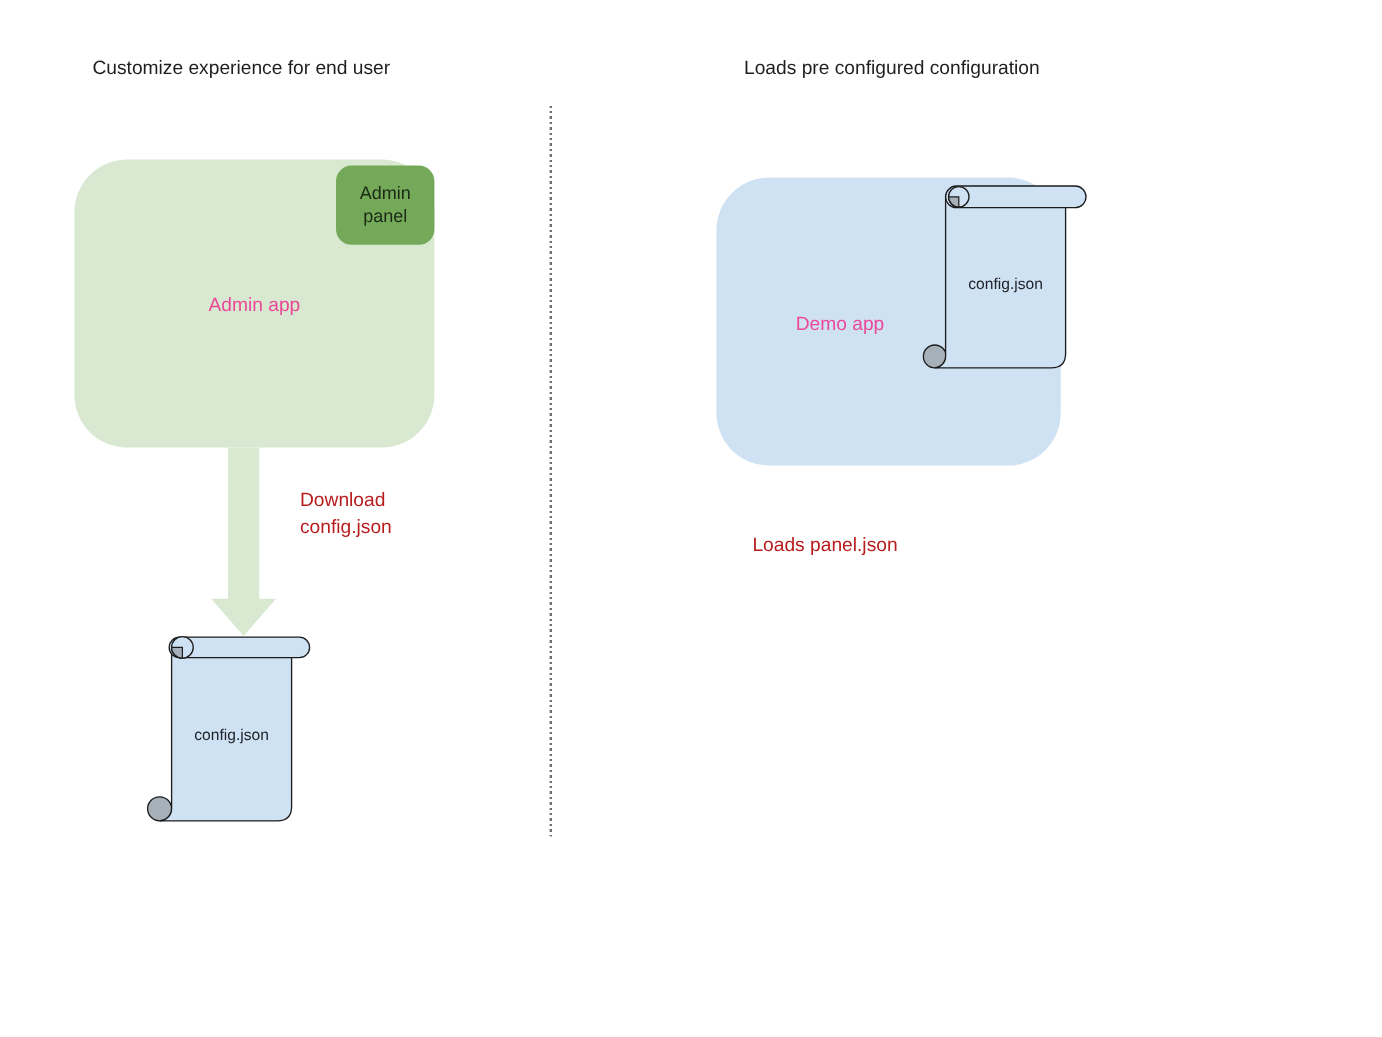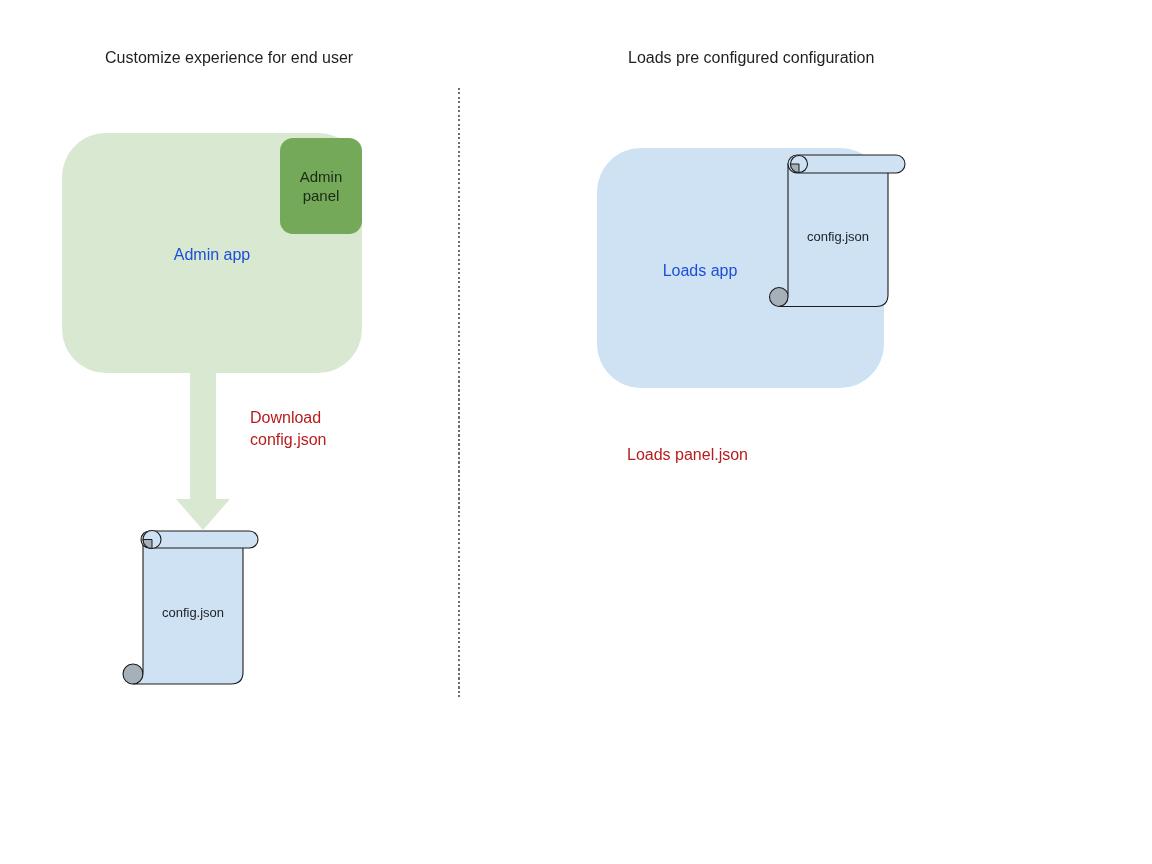--- a/index.html
+++ b/index.html
@@ -1,48 +1,48 @@
 <!DOCTYPE html>
 <html style="--lightGreen: #d8e8d1; --green: #73a958; --lightBlue: #cfe2f3; --curlGray: #a6b0b8; --stroke: #1c1c1c;"><head>
 <meta charset="utf-8">
 <style>
   html,body{margin:0;padding:0;background:#ffffff;}
   #canvas{
     position:relative;width:1152px;height:864px;background:#ffffff;overflow:hidden;
     font-family:"Liberation Sans","DejaVu Sans",sans-serif;color:#1f1f1f;
   }
   .abs{position:absolute;}
-  .section-title{font-size:16px;line-height:20px;color:#1f1f1f;white-space:nowrap;margin-left:28px;}
+  .section-title{font-size:16px;line-height:20px;color:#1f1f1f;white-space:nowrap;}
   .divider{
     width:2px;
     background:repeating-linear-gradient(to bottom,#6e6e6e 0 2px,transparent 2px 4.5px);
   }
   .app-box{border-radius:44px;}
   .admin-box{left:62px;top:133px;width:300px;height:240px;background:var(--lightGreen);}
   .demo-box{left:597px;top:148px;width:287px;height:240px;background:var(--lightBlue);}
   .admin-panel{
-    left:280px;top:138px;width:82px;height:96px;background:var(--green);
+    left:280px;top:138px;width:82px;height:66px;background:var(--green);
     border-radius:13px;display:flex;align-items:center;justify-content:center;
     text-align:center;font-size:15px;line-height:19px;color:#1b2a17;padding:0 6px;box-sizing:border-box;
   }
-  .box-label{font-size:16px;line-height:20px;text-align:center;color:#1d4ed8;}
+  .box-label{font-size:16px;line-height:20px;text-align:center;color:#ec4899;}
   .caption{font-size:16px;line-height:22px;white-space:pre-line;color:#b91c1c;}
   .scroll-label{font-size:13px;line-height:16px;text-align:center;color:#20242a;}
   .arrow-shape{fill:var(--lightGreen);}
   .scroll-fill{fill:var(--lightBlue);stroke:var(--stroke);stroke-width:1.1;}
   .curl-gray{fill:var(--curlGray);stroke:var(--stroke);stroke-width:1.1;}
   .curl-wedge{fill:var(--curlGray);stroke:var(--stroke);stroke-width:1;}
 </style>
 </head>
 <body>
 
 <div id="canvas">
 
   <div class="abs section-title" style="left:77px;top:48px;">Customize experience for end user</div>
-  <div class="abs section-title" style="left:600px;top:48px;">Loads pre configured configuration</div>
+  <div class="abs section-title" style="left:620px;top:48px;">Loads pre configured configuration</div>
 
   <div class="abs divider" style="left:458px;top:88px;height:609px;"></div>
 
   <div class="abs app-box admin-box"></div>
   <div class="abs box-label" style="left:62px;top:245px;width:300px;">Admin app</div>
   <div class="abs admin-panel">
     <span>Admin panel</span>
   </div>
 
   <svg class="abs" style="left:170px;top:370px;" width="70" height="165" viewBox="0 0 70 165">
@@ -54,21 +54,21 @@
   <svg class="abs" style="left:115px;top:520px;" width="160" height="175" viewBox="0 0 160 175">
     <circle class="curl-gray" cx="18" cy="154" r="10"></circle>
     <path class="scroll-fill" d="M 28 20 L 28 154 A 10 10 0 0 1 18 164 L 116 164 Q 128 164 128 152 L 128 20 Z"></path>
     <rect class="scroll-fill" x="26" y="11" width="117" height="17" rx="8.5" ry="8.5"></rect>
     <circle class="scroll-fill" cx="37" cy="19.5" r="9"></circle>
     <path class="curl-wedge" d="M 28 19.5 A 9 9 0 0 0 37 28.5 L 37 19.5 Z"></path>
   </svg>
   <div class="abs scroll-label" style="left:143px;top:605px;width:100px;">config.json</div>
 
   <div class="abs app-box demo-box"></div>
-  <div class="abs box-label" style="left:597px;top:261px;width:206px;">Loads app</div>
+  <div class="abs box-label" style="left:597px;top:261px;width:206px;">Demo app</div>
 
   <svg class="abs" style="left:760px;top:145px;" width="155" height="170" viewBox="0 0 155 170">
     <circle class="curl-gray" cx="19" cy="152" r="9.5"></circle>
     <path class="scroll-fill" d="M 28 19 L 28 152 A 9.5 9.5 0 0 1 19 161.5 L 116 161.5 Q 128 161.5 128 149.5 L 128 19 Z"></path>
     <rect class="scroll-fill" x="28" y="10" width="117" height="18" rx="9" ry="9"></rect>
     <circle class="scroll-fill" cx="39" cy="19" r="8.5"></circle>
     <path class="curl-wedge" d="M 30.5 19 A 8.5 8.5 0 0 0 39 27.5 L 39 19 Z"></path>
   </svg>
   <div class="abs scroll-label" style="left:788px;top:229px;width:100px;">config.json</div>
 

